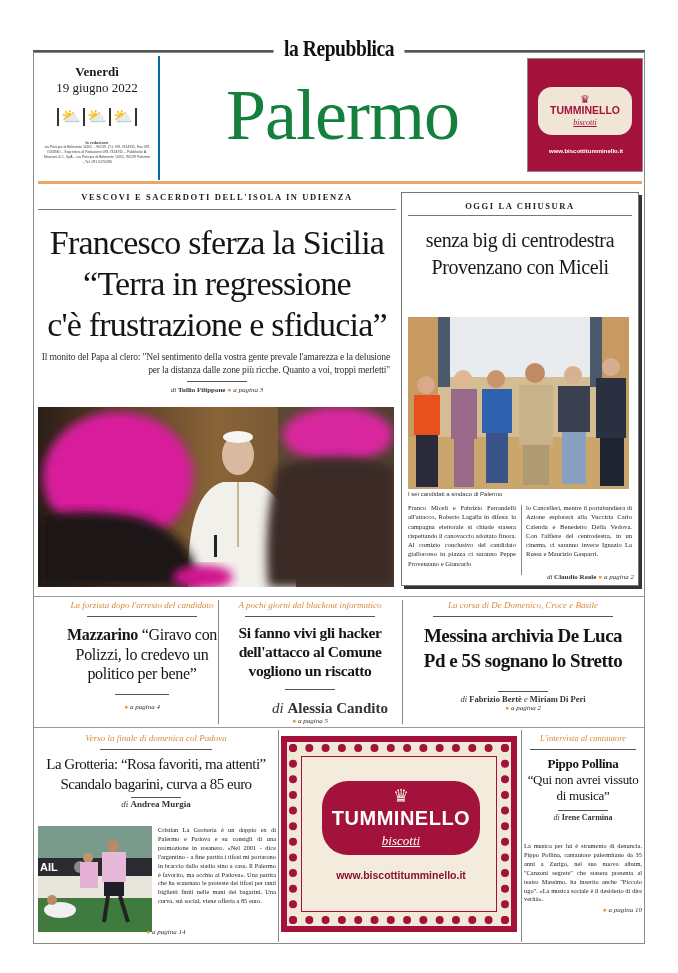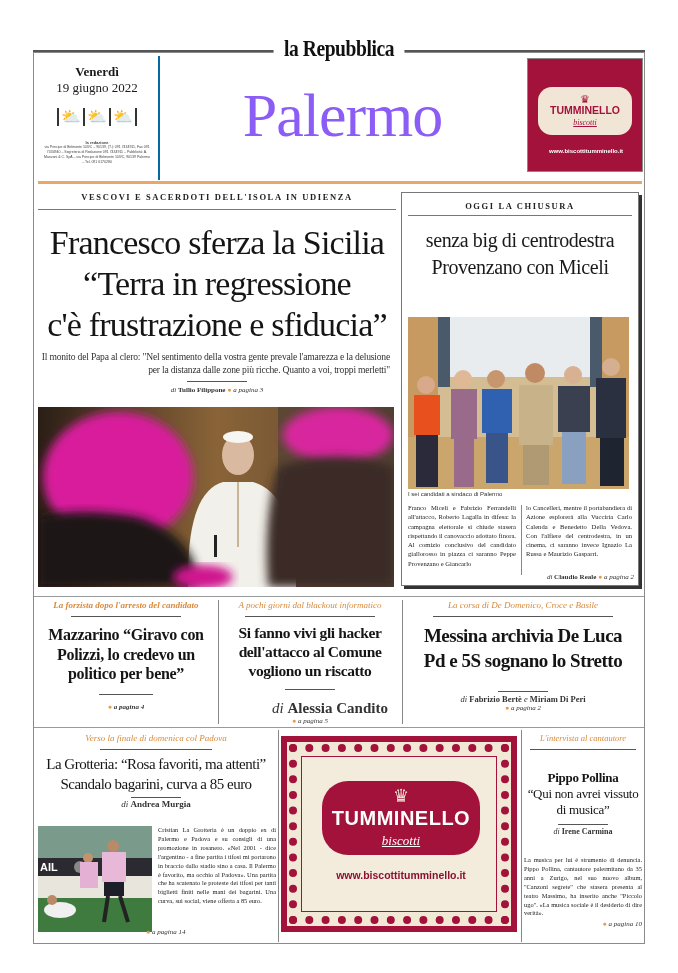--- a/index.html
+++ b/index.html
@@ -7,21 +7,21 @@
   body { position: relative; font-family: "DejaVu Serif", serif; color: #1a1a1a; }
 
   .page { position: absolute; left: 33px; top: 52px; width: 612px; height: 892px; border: 1px solid #8a8a8a; }
   .abs { position: absolute; }
 
   
   .brand-line { position: absolute; left: 33px; top: 50px; width: 612px; height: 2px; background: #555; }
   .brand { position: absolute; left: 262px; top: 36px; width: 154px; text-align: center; background: #fff;
            font-family: "Liberation Serif", serif; font-weight: bold; font-size: 23px; letter-spacing: -0.5px; color: #111; transform: scaleX(0.85); }
   .city { position: absolute; left: 165px; top: 60px; width: 355px; text-align: center;
-          font-family: "Liberation Serif", serif; font-size: 62px; line-height: 110px; color: #8b5cf6; letter-spacing: -1px; }
+          font-family: "Liberation Serif", serif; font-size: 72px; line-height: 110px; color: #15803d; letter-spacing: -1px; }
   .orange-rule { position: absolute; left: 38px; top: 181px; width: 604px; height: 3px; background: #e9a867; }
 
   .date-box { position: absolute; left: 36px; top: 56px; width: 124px; height: 124px; border-right: 2px solid #0369a1; text-align: center; }
   .date-day { font-family: "Liberation Serif", serif; font-weight: bold; font-size: 13px; margin-top: 8px; }
   .date-full { font-family: "Liberation Serif", serif; font-size: 13px; margin-top: 0px; }
   .weather { display: flex; justify-content: center; align-items: flex-end; gap: 2px; margin-top: 8px; height: 22px; }
   .thermo { width: 2px; height: 18px; background: #333; }
   .wicon { font-size: 16px; line-height: 18px; color: #222; }
   .redaz { font-family: "Liberation Sans", sans-serif; font-size: 3.5px; line-height: 5px; color: #444; margin: 14px 8px 0 8px; }
   .redaz b { display: block; font-size: 4px; }
@@ -204,21 +204,21 @@
   <div class="abs byline" style="left:124px; top:380px; width:108px; text-align:right;">
     <i>di</i>
     <b>Claudio Reale</b>
     <span class="dot">●</span>
     <i>a pagina 2</i>
   </div>
 </div>
 
 <div class="hr" style="left:34px; top:596px; width:610px; background:#999;"></div>
 
-<div class="abs" style="left:36px; top:600px; width:180px; height:125px;font-weight:bold;">
+<div class="abs" style="left:52px; top:600px; width:180px; height:125px;">
   <div class="kicker-it">La forzista dopo l'arresto del candidato</div>
   <div class="short-rule" style="width:110px; margin-top:6px;"></div>
   <div class="mid-title" style="font-size:16px; line-height:19.5px; margin-top:8px; letter-spacing:-0.3px;">
     <b>Mazzarino</b><span> “Giravo con Polizzi, lo credevo un politico per bene”</span>
   </div>
   <div class="short-rule" style="width:54px; margin-top:10px;"></div>
   <div class="byline" style="margin-top:8px;">
     <span class="dot">●</span>
     <i>a pagina 4</i>
   </div>
@@ -316,21 +316,21 @@
     </div>
     <div class="url">www.biscottitumminello.it</div>
   </div>
 </div>
 
 <div class="col-div" style="left:521px; top:730px; height:212px;"></div>
 
 <div class="abs" style="left:524px; top:733px; width:118px;">
   <div class="kicker-it" style="font-size:8.5px;">L'intervista al cantautore</div>
   <div class="short-rule" style="width:106px; margin-top:6px;"></div>
-  <div class="mid-title" style="font-size:13px; line-height:16px; margin-top:20px; letter-spacing:-0.3px;">
+  <div class="mid-title" style="font-size:13px; line-height:16px; margin-top:6px; letter-spacing:-0.3px;">
     <div style="font-weight:bold;">Pippo Pollina</div>
     <div>“Qui non avrei vissuto di musica”</div>
   </div>
   <div class="short-rule" style="width:50px; margin-top:6px;"></div>
   <div class="byline" style="font-size:8px; margin-top:2px;">
     <i>di</i>
     <b>Irene Carmina</b>
   </div>
   <div class="body-small" style="margin-top:20px; font-size:6.4px; line-height:8.9px;">La musica per lui è strumento di denuncia. Pippo Pollina, cantautore palermitano da 35 anni a Zurigo, nel suo nuovo album, "Canzoni segrete" che stasera presenta al teatro Massimo, ha inserito anche "Piccolo ugo". «La musica sociale è il desiderio di dire verità».</div>
   <div class="byline" style="text-align:right; margin-top:2px;">

